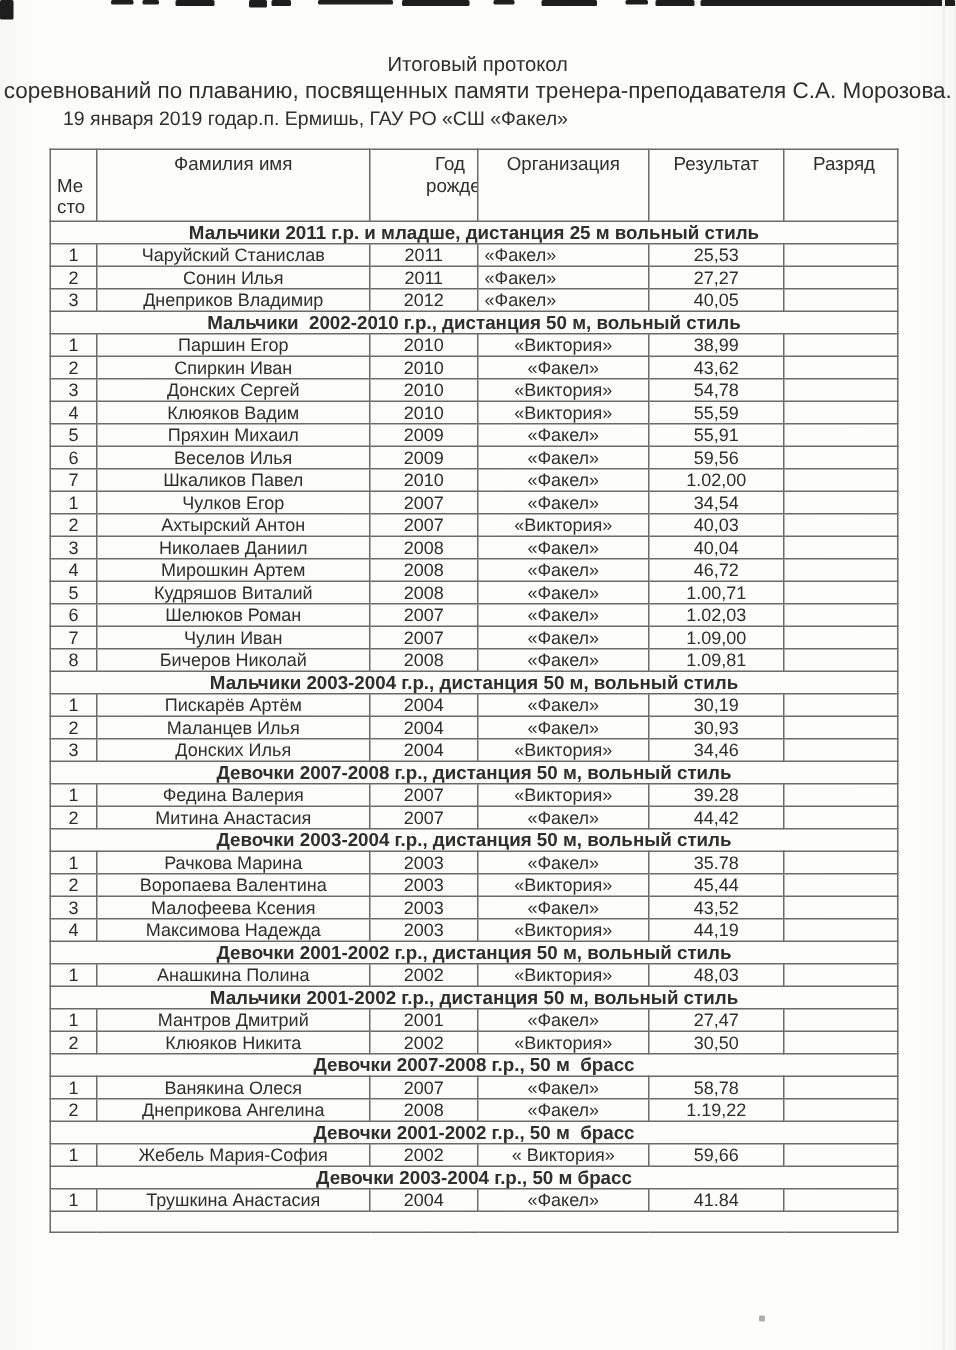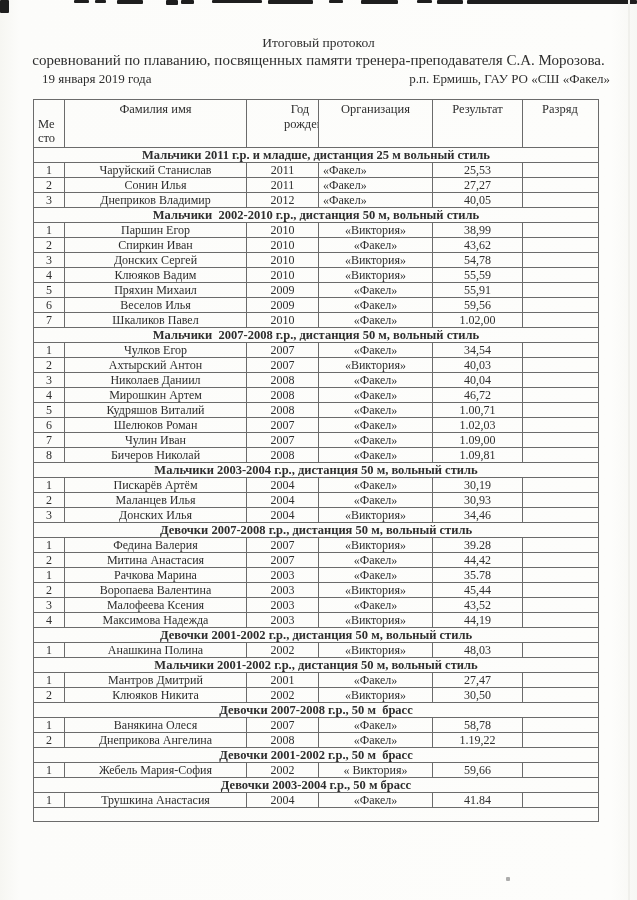--- a/index.html
+++ b/index.html
@@ -2,31 +2,31 @@
 <html><head>
 <meta charset="utf-8">
 <style>
   html,body{margin:0;padding:0;background:#e9e9e6;}
   .page{
     position:relative;
     width:637px;height:900px;
     margin:0 auto;
     background:linear-gradient(90deg,#f6f6f2 0,#fcfcfa 3%,#fdfdfb 96%,#f7f7f4 100%);
     overflow:hidden;
-    font-family:Liberation Serif, serif;
+    font-family:Liberation Sans, sans-serif;
     color:var(--ink,#2e2e2e);
   }
   .art{position:absolute;background:#1e1e1e;border-radius:1px;}
   .art.dot{background:#8a8a8a;opacity:.7;}
   .edge-line{position:absolute;top:0;right:7px;width:2px;height:100%;background:#f0f0ec;}
   .doc{position:relative;padding-top:34px;}
   .title{ text-align:center;font-size:13.5px;line-height:17px;}
   .subtitle{text-align:center;font-size:15px;line-height:17px;margin-top:1px;}
   .dateline{
-    display:flex;justify-content:space-between;
+    display:flex;
     margin:1px 27px 12px 42px;
     font-size:13px;line-height:17px;
   }
   table.results{
     border-collapse:collapse;table-layout:fixed;
     margin:5px 0 0 33px;width:565px;
   }
   .results th,.results td{
     border:1px solid var(--line,#6b6b6b);
     padding:0 2px;text-align:center;overflow:hidden;
@@ -182,23 +182,20 @@
           </tr>
           <tr>
             <td>7</td>
             <td>Шкаликов Павел</td>
             <td>2010</td>
             <td>«Факел»</td>
             <td>1.02,00</td>
             <td></td>
           </tr>
           <tr>
-            <td colspan="6" class="section-title">Мальчики  2007-2008 г.р., дистанция 50 м, вольный стиль</td>
-          </tr>
-          <tr>
             <td>1</td>
             <td>Чулков Егор</td>
             <td>2007</td>
             <td>«Факел»</td>
             <td>34,54</td>
             <td></td>
           </tr>
           <tr>
             <td>2</td>
             <td>Ахтырский Антон</td>
@@ -293,20 +290,23 @@
             <td>39.28</td>
             <td></td>
           </tr>
           <tr>
             <td>2</td>
             <td>Митина Анастасия</td>
             <td>2007</td>
             <td>«Факел»</td>
             <td>44,42</td>
             <td></td>
+          </tr>
+          <tr>
+            <td colspan="6" class="section-title">Девочки 2003-2004 г.р., дистанция 50 м, вольный стиль</td>
           </tr>
           <tr>
             <td>1</td>
             <td>Рачкова Марина</td>
             <td>2003</td>
             <td>«Факел»</td>
             <td>35.78</td>
             <td></td>
           </tr>
           <tr>

